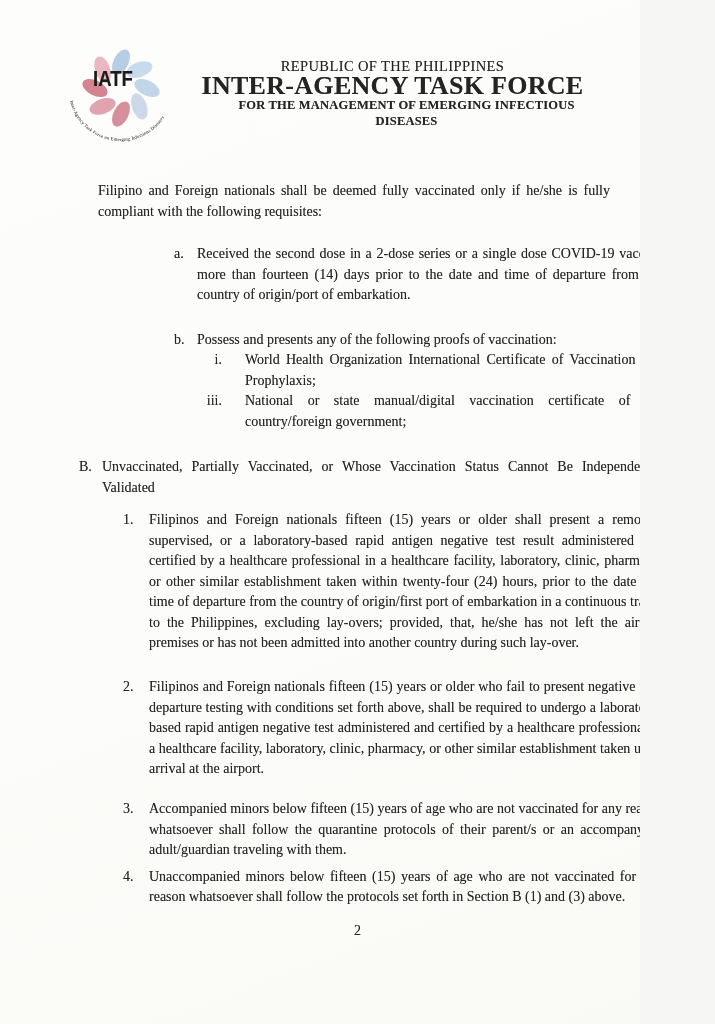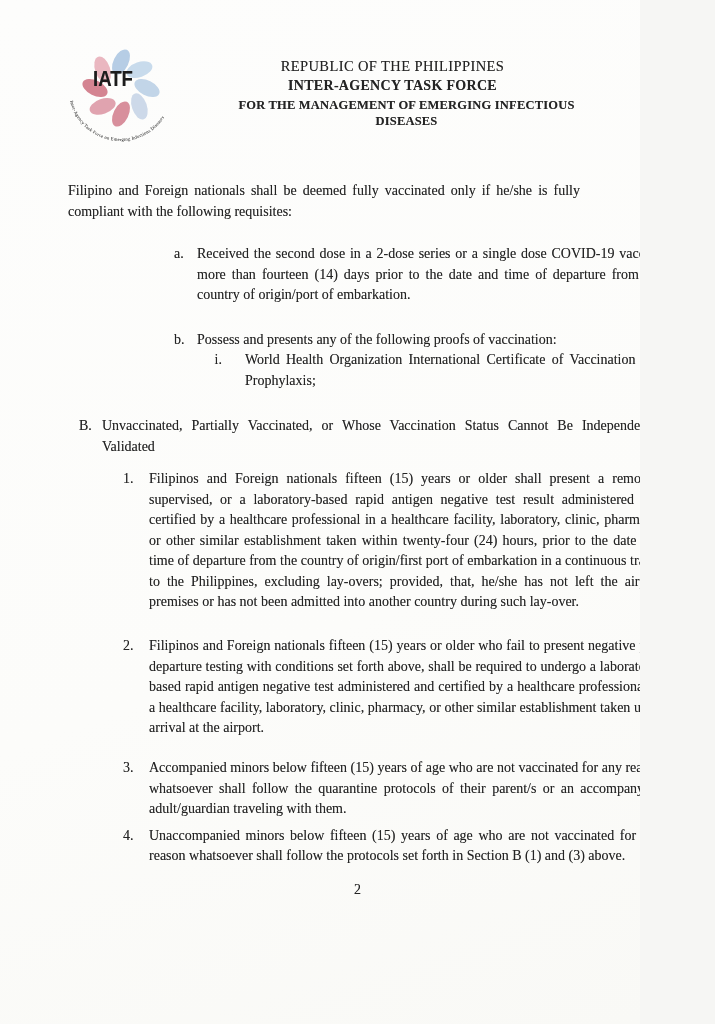--- a/index.html
+++ b/index.html
@@ -13,29 +13,29 @@
     background:linear-gradient(160deg, #fdfdfc 0%, #fcfcfa 60%, #f9f9f6 100%);
     overflow:hidden;
     color:#242424;
   }
   .page * { text-shadow:0 0 0.4px rgba(45,45,45,.45); }
 
   
   .logo { position:absolute; left:56px; top:23px; width:130px; height:130px; }
   .hdr { position:absolute; top:0; left:185px; width:415px; text-align:center; }
   .hdr-line1 { margin-top:58px; font-size:14.5px; line-height:16px; letter-spacing:.4px; }
-  .hdr-line2 { font-size:14px; line-height:23px; font-weight:bold; letter-spacing:.3px; }
+  .hdr-line2 { font-size:26px; line-height:23px; font-weight:bold; letter-spacing:.3px; }
   .hdr-line3 { font-size:12.5px; line-height:16px; font-weight:bold; letter-spacing:.2px;margin-left:28px; }
 
   
   .main { position:absolute; top:0; left:0; width:715px; font-size:14px; line-height:20.5px; }
   .jt { text-align:justify; }
   .row { display:flex; align-items:flex-start; }
 
-  .intro  { margin:181px 0 0 68px; width:512px; }
+  .intro  { margin:181px 0 0 98px; width:512px; }
 
   .item-a { margin:22px 0 0 174px; }
   .item-b { margin:24px 0 0 174px; }
   .amark  { width:23px; flex:none; }
   .atxt   { width:465px; flex:none; }
 
   .rrow   { display:flex; align-items:flex-start; }
   .rmark  { width:25px; flex:none; text-align:right; }
   .rtxt   { margin-left:23px; width:417px; flex:none; }
 
@@ -92,20 +92,24 @@
     </div>
 
     <div class="row item-b">
       <span class="amark">b.</span>
       <div class="atxt">
         <div class="jt">Possess and presents any of the following proofs of vaccination:</div>
         <div class="rrow">
           <span class="rmark">i.</span>
           <div class="rtxt jt">World Health Organization International Certificate of Vaccination and Prophylaxis;</div>
         </div>
+        <div class="rrow">
+          <span class="rmark">iii.</span>
+          <div class="rtxt jt">National or state manual/digital vaccination certificate of the country/foreign government;</div>
+        </div>
       </div>
     </div>
 
     <div class="row sec-b">
       <span class="smark">B.</span>
       <div class="stxt jt">Unvaccinated, Partially Vaccinated, or Whose Vaccination Status Cannot Be Independently Validated</div>
     </div>
 
     <div class="row num num-1">
       <span class="nmark">1.</span>

